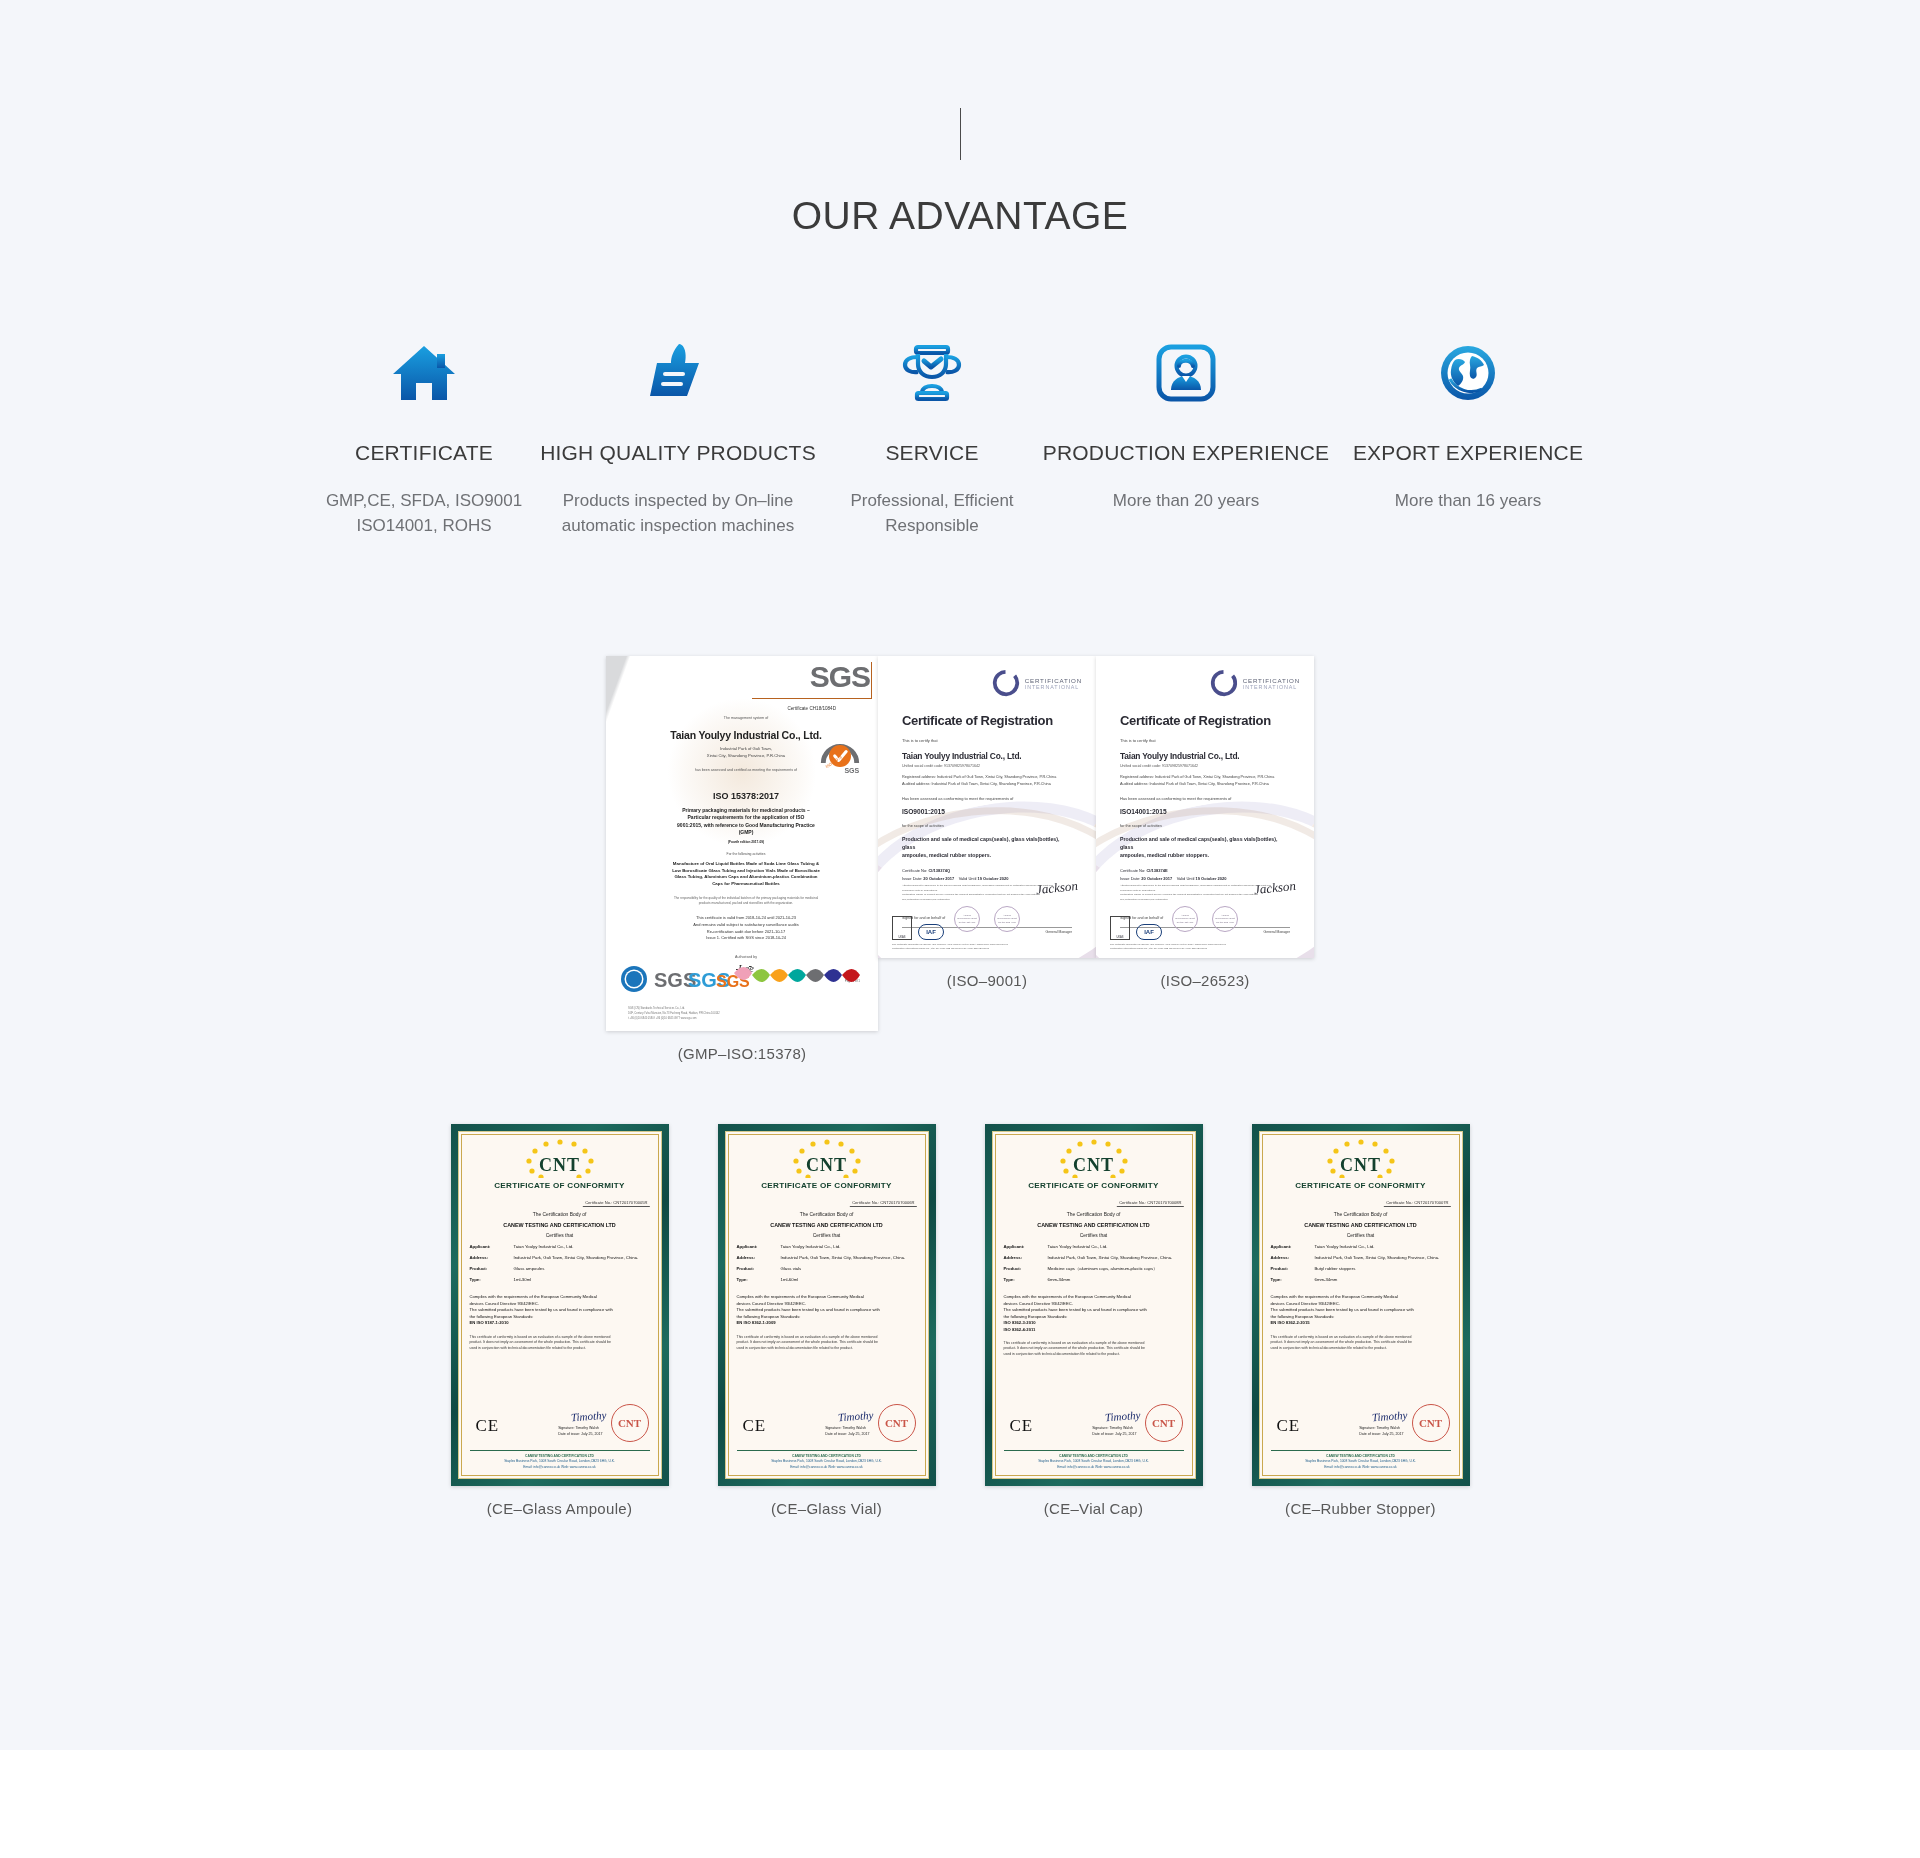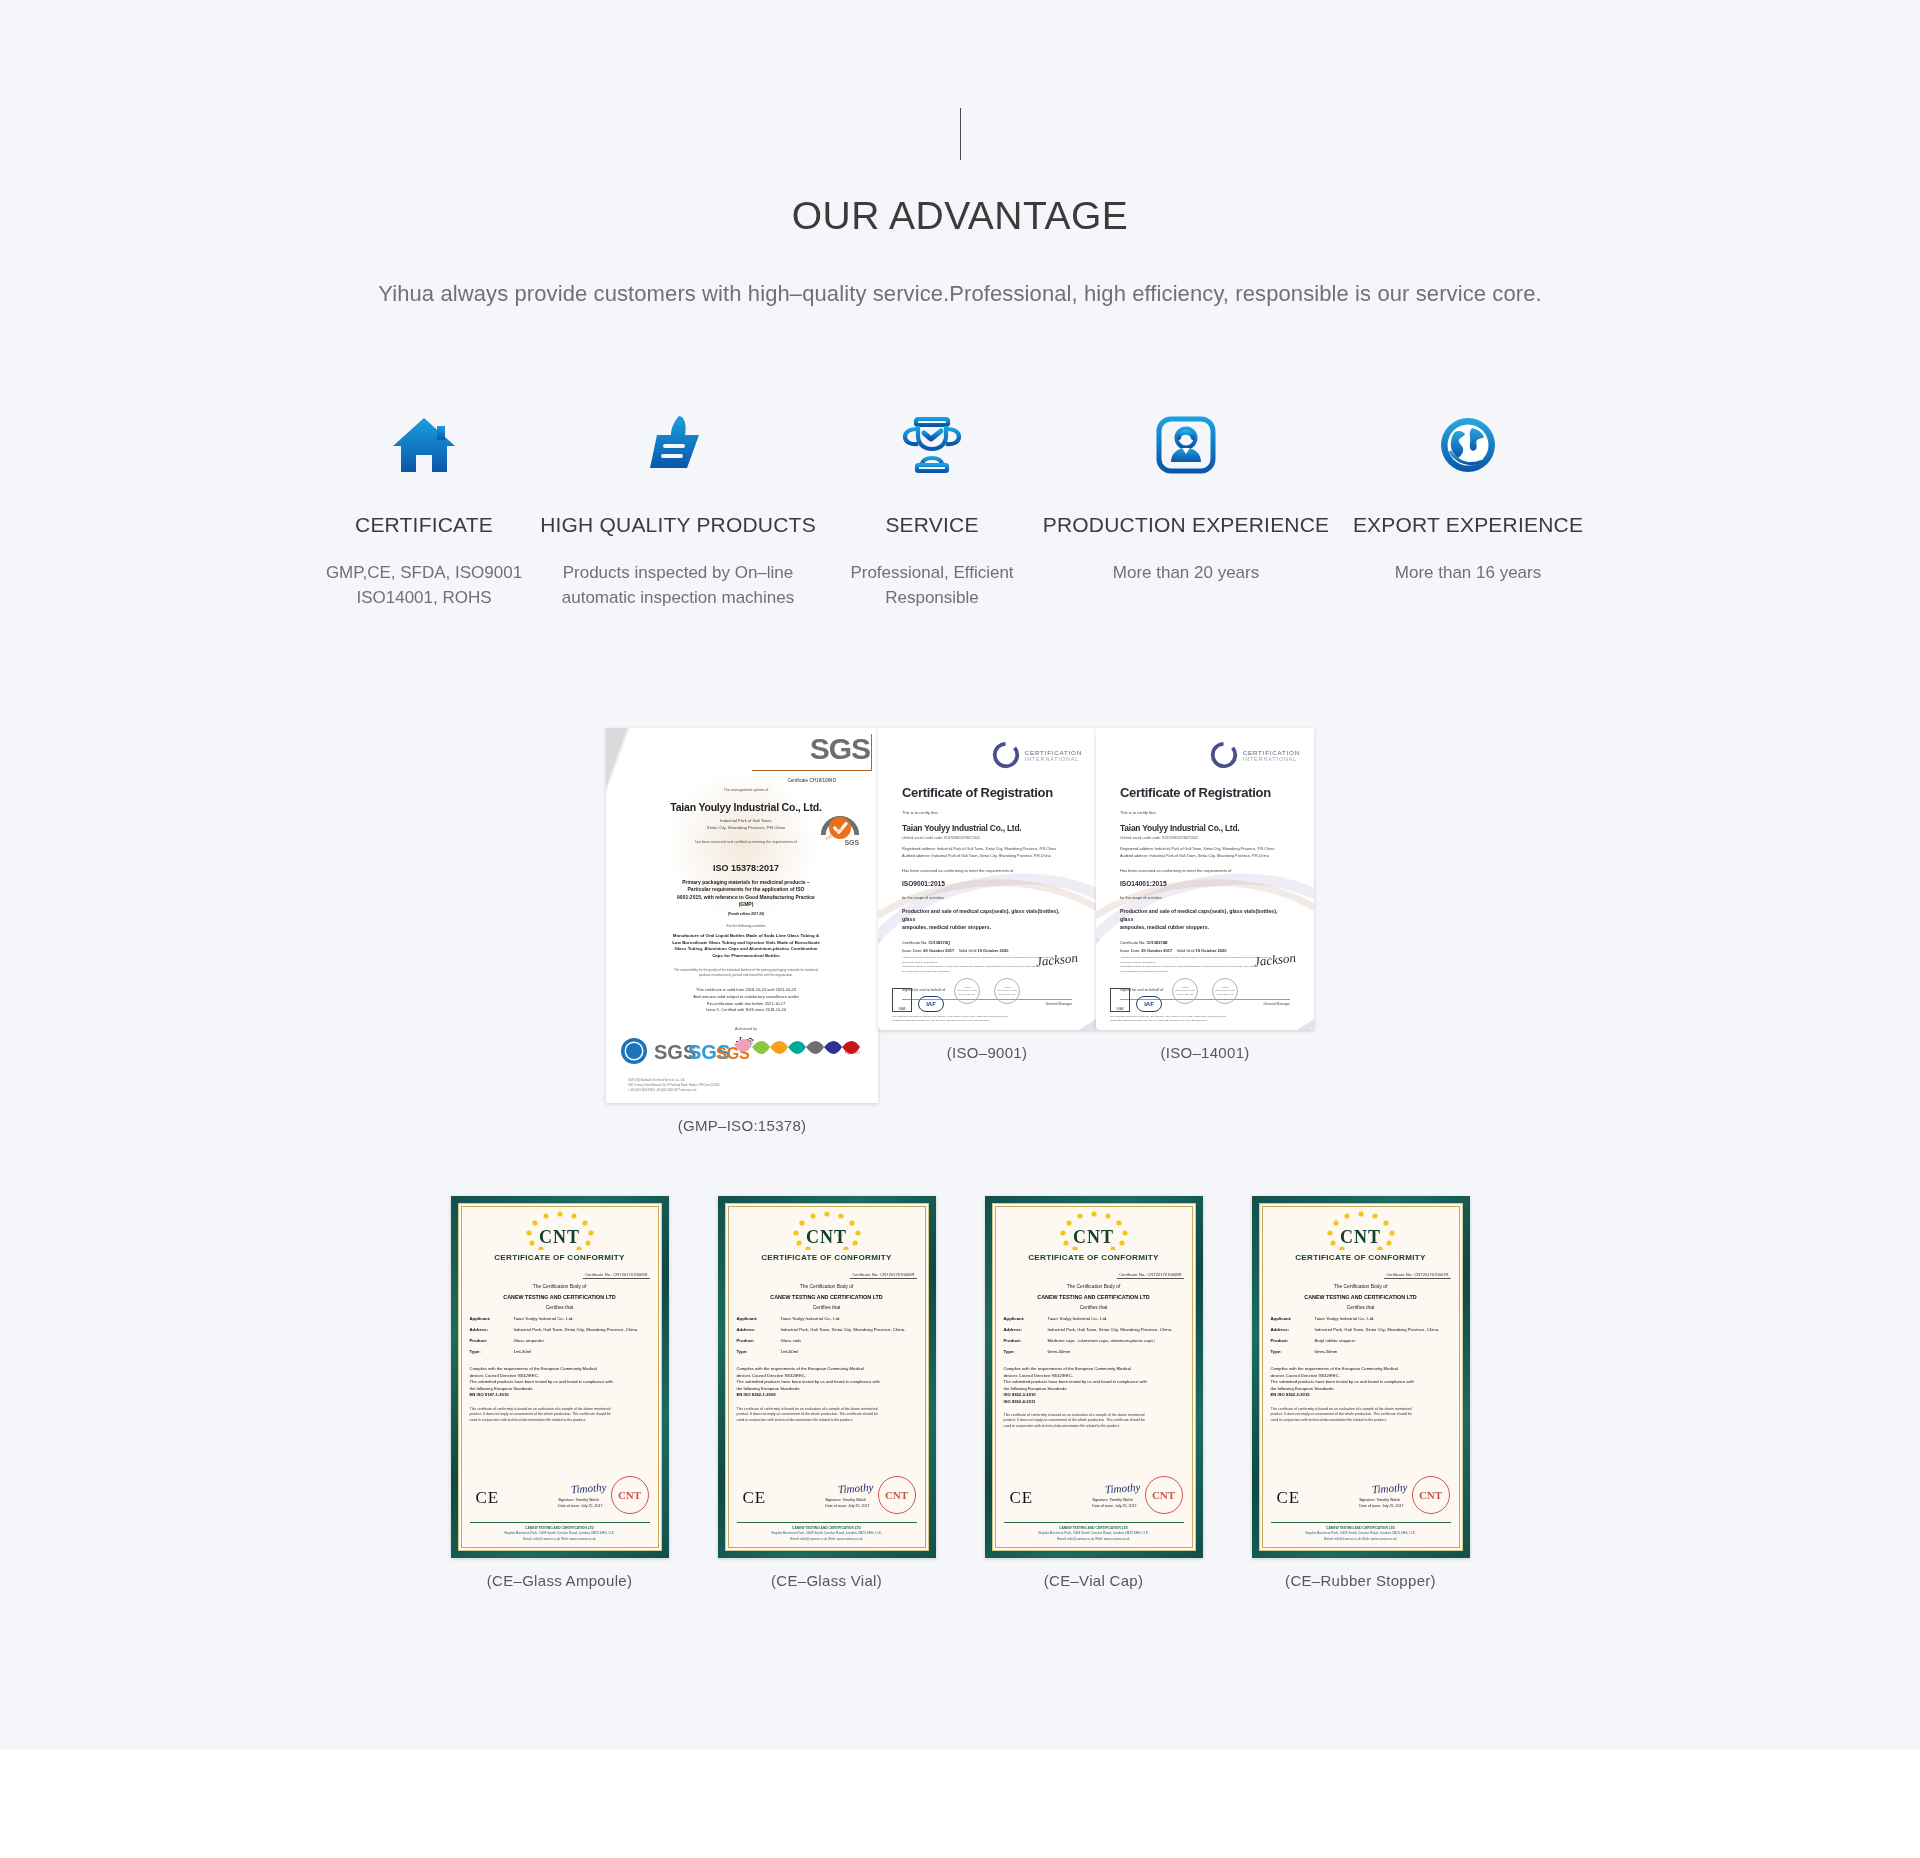--- a/index.html
+++ b/index.html
@@ -320,21 +320,20 @@
   }
 </style>
 </head>
 <body>
 
 <div class="page">
 
   <div class="header">
     <div class="title-rule"></div>
     <h1 class="section-title">OUR ADVANTAGE</h1>
-    <p class="section-subtitle">Yihua always provide customers with high–quality service.Professional, high efficiency, responsible is our service core.</p>
   </div>
 
   <div class="advantages">
 
     <div class="adv-item">
       <div class="adv-icon">
         <svg width="66" height="60" viewBox="0 0 66 60">
           <defs>
               <linearGradient id="gH" x1="0" y1="0" x2="0" y2="1">
             <stop offset="0%" stop-color="#1a9fe0"></stop>
@@ -608,21 +607,21 @@
           <div class="ci-badge">Annual surveillance audit for the 1st year</div>
           <div class="ci-badge">Annual surveillance audit for the 2nd year</div>
         </div>
         <div class="ci-accred">
           <div class="ci-ukas">UKAS</div>
           <div class="ci-iaf">IAF</div>
         </div>
         <div class="ci-foot" style="white-space:pre-line">The certificate information is valid for. Our company Web: www.ci-cert.cn   CNCA official web: www.cnca.gov.cn
 Certification International China Co., Ltd.   Tel: 0086-532-82907618   Fax: 0086-532-82907608</div>
       </div>
-      <div class="cert-caption">(ISO–14001)</div>
+      <div class="cert-caption">(ISO–26523)</div>
     </div>
 
   </div>
 
   <div class="cert-row-bottom">
 
     <div class="cert-block">
       <div class="paper cnt">
         <div class="cnt-inner">
           <svg class="cnt-stars" viewBox="0 0 78 40">

